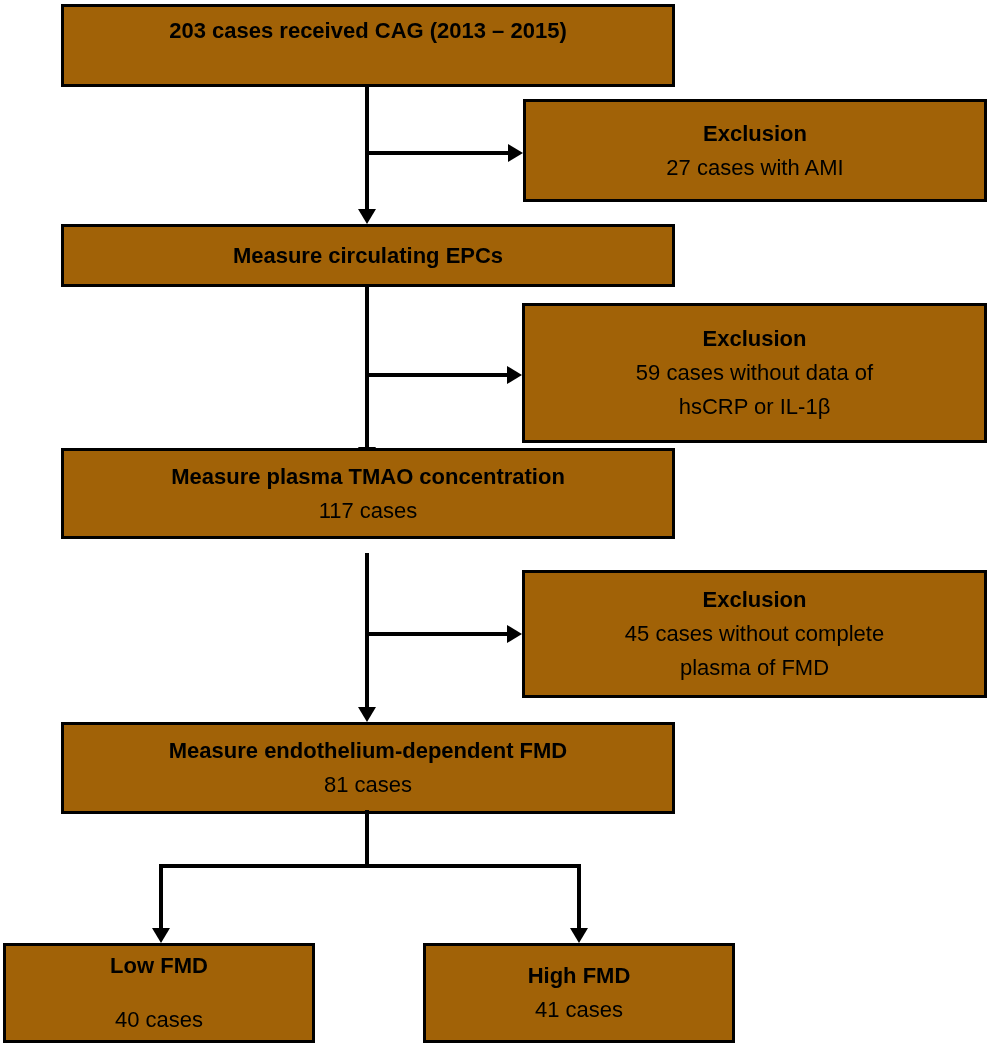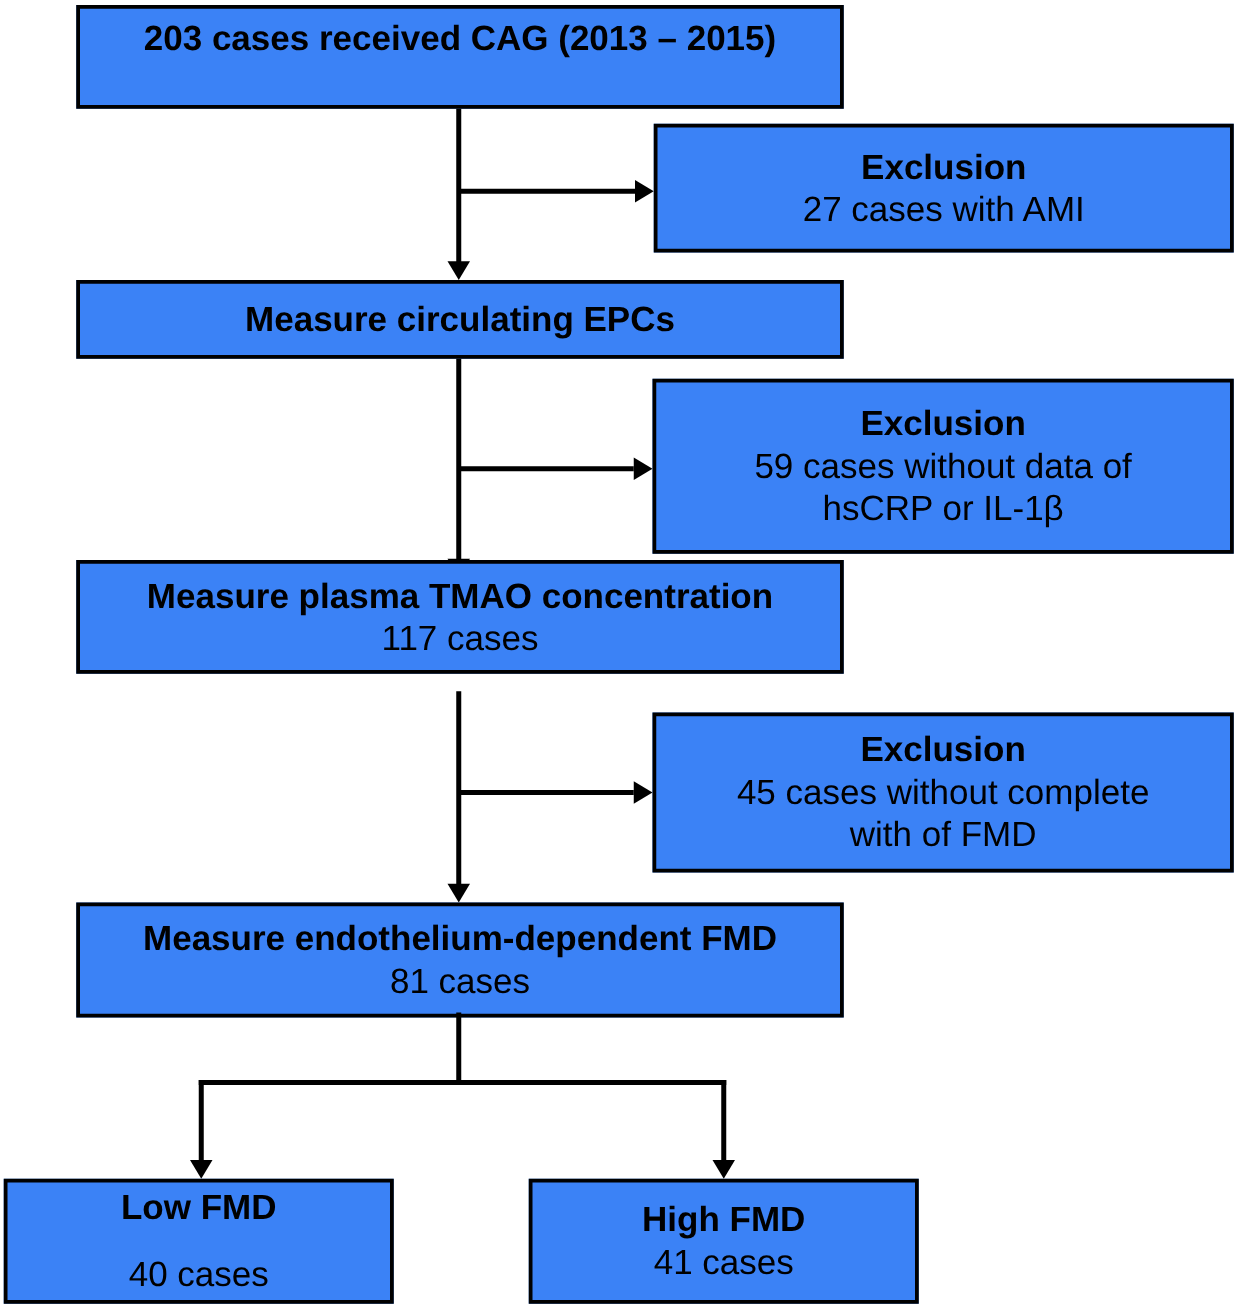--- a/index.html
+++ b/index.html
@@ -12,27 +12,27 @@
     width: 995px;
     height: 1048px;
     background: #ffffff;
     font-family: "Liberation Sans", "DejaVu Sans", sans-serif;
     color: #000000;
   }
   .box {
     position: absolute;
     box-sizing: border-box;
     border: 3px solid #000000;
-    background: #3b82f6;
+    background: #a16207;
     display: flex;
     flex-direction: column;
     align-items: center;
     justify-content: center;
     text-align: center;
-    font-size: 28px;
+    font-size: 22px;
     line-height: 34px;
   }
   .box.top-align {
     justify-content: flex-start;
     padding-top: 7px;
   }
   .bold { font-weight: bold; }
   .vline {
     position: absolute;
     width: 4px;
@@ -100,21 +100,21 @@
   </div>
 
   <div class="vline" style="left:365px; top:553px; height:156px;"></div>
   <div class="arrow-down" style="left:358px; top:707px;"></div>
   <div class="hline" style="left:367px; top:632px; width:140px;"></div>
   <div class="arrow-right" style="left:507px; top:625px;"></div>
 
   <div class="box" style="left:522px; top:570px; width:465px; height:128px;">
     <div class="bold">Exclusion</div>
     <div>45 cases without complete</div>
-    <div>with of FMD</div>
+    <div>plasma of FMD</div>
   </div>
 
   <div class="box" style="left:61px; top:722px; width:614px; height:92px;">
     <div class="bold">Measure endothelium-dependent FMD</div>
     <div>81 cases</div>
   </div>
 
   <div class="vline" style="left:365px; top:810px; height:58px;"></div>
   <div class="hline" style="left:159px; top:864px; width:422px;"></div>
   <div class="vline" style="left:159px; top:864px; height:66px;"></div>

